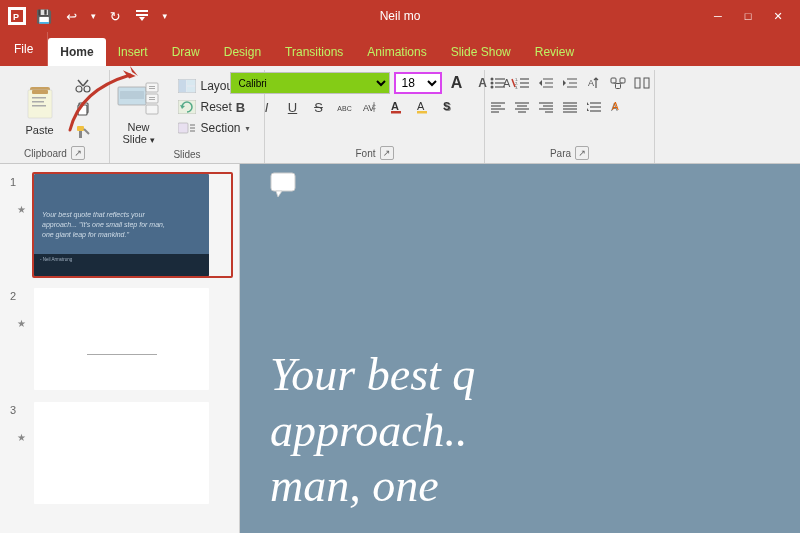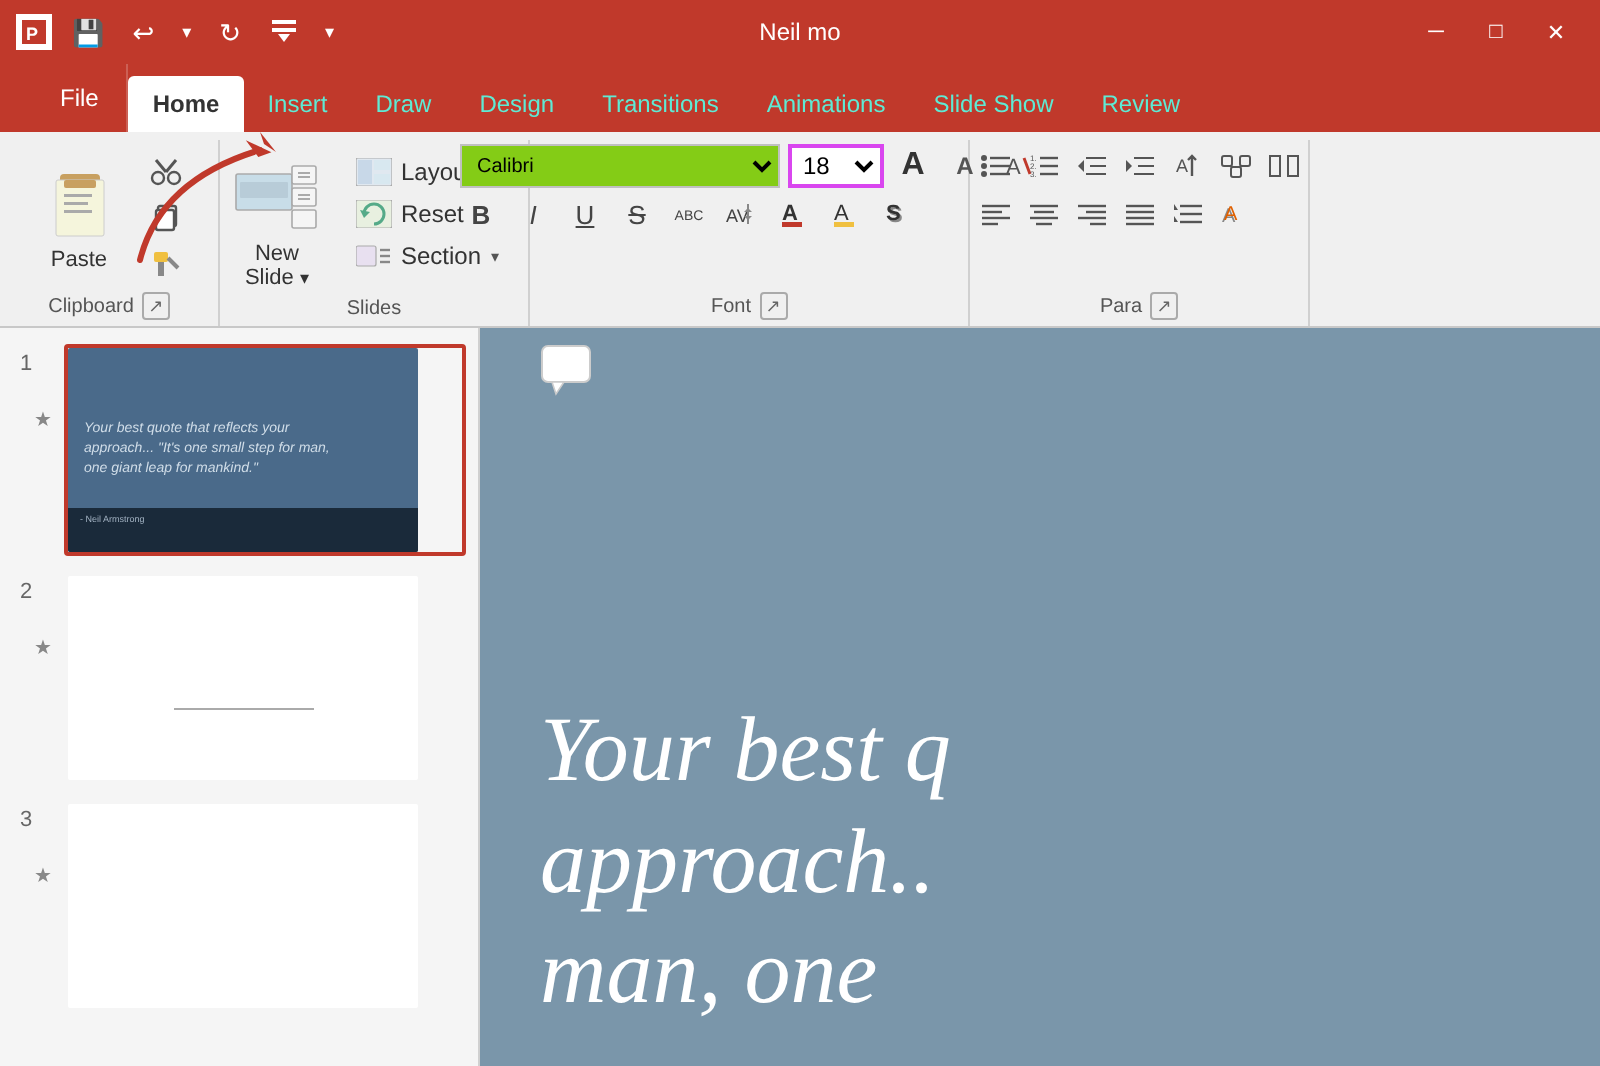--- a/index.html
+++ b/index.html
@@ -22,29 +22,29 @@
     .title-bar-title { color: white; font-size: 12px; position: absolute; left: 50%; transform: translateX(-50%); }
     .title-bar-right { display: flex; gap: 2px; }
     .win-btn { width: 28px; height: 20px; background: none; border: none; color: white; cursor: pointer; font-size: 11px; display: flex; align-items: center; justify-content: center; }
 
     
     .ribbon-tabs {
       height: 34px;
       background: #c0392b;
       display: flex;
       align-items: flex-end;
-      padding-left: 16px;
+      padding-left: 0;
     }
     .tab-item {
       height: 28px;
       padding: 0 12px;
       display: flex;
       align-items: center;
       font-size: 12px;
-      color: #5eead4;
+      color: #bef264;
       cursor: pointer;
       border-radius: 3px 3px 0 0;
       position: relative;
     }
     .tab-item.active {
       background: #ffffff;
       color: #333;
       font-weight: 600;
     }
     .tab-file {

